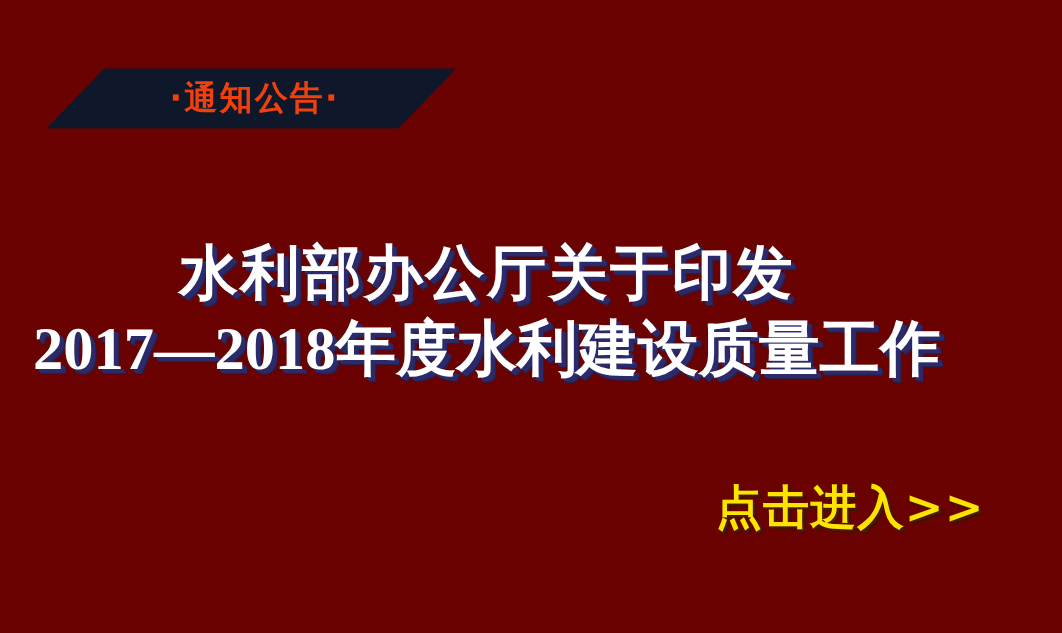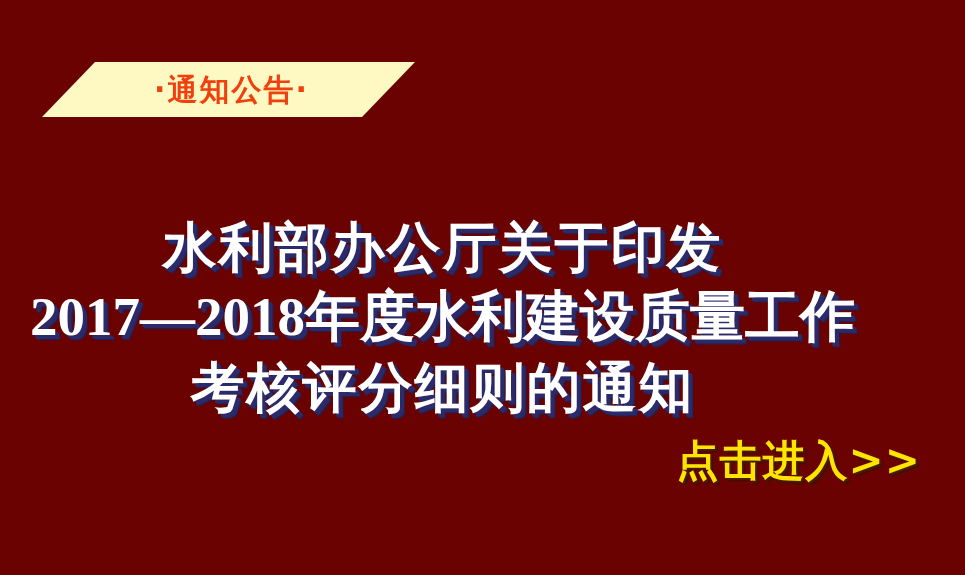--- a/index.html
+++ b/index.html
@@ -22,21 +22,21 @@
     overflow: hidden;
   }
 
   
   .ribbon {
     position: absolute;
     left: 42px;
     top: 62px;
     width: 373px;
     height: 55px;
-    background: #fef9c3;
+    background: #0f172a;
     -webkit-clip-path: polygon(53px 0, 373px 0, 320px 55px, 0 55px);
     clip-path: polygon(53px 0, 373px 0, 320px 55px, 0 55px);
     display: flex;
     align-items: center;
     justify-content: center;
   }
   .ribbon-label {
     color: #f0400e;
     font-family: "DejaVu Sans", "Liberation Sans", sans-serif;
     font-size: 30px;
@@ -75,21 +75,21 @@
     font-family: Liberation Serif, serif;
   }
 
   
   .cta-wrap {
     position: absolute;
     left: 0;
     top: 436px;
     width: 965px;
     text-align: right;
-    padding-right: 44px;
+    padding-right: 70px;
     box-sizing: border-box;
   }
   .cta-link {
     display: inline-block;
     color: #ffe400;
     font-family: "DejaVu Serif", "Liberation Serif", serif;
     font-weight: bold;
     font-size: 42px;
     line-height: 50px;
     letter-spacing: 1px;
@@ -105,20 +105,19 @@
 
 <div id="poster">
 
   <div class="ribbon">
     <span class="ribbon-label">·通知公告·</span>
   </div>
 
   <div class="headline">
     <span class="headline-line line1">水利部办公厅关于印发</span>
     <span class="headline-line line2">2017—2018年度水利建设质量工作</span>
-    <span class="headline-line line3">考核评分细则的通知</span>
   </div>
 
   <div class="cta-wrap">
     <span class="cta-link">点击进入&gt;&gt;</span>
   </div>
 
 </div>
 
 </body></html>

